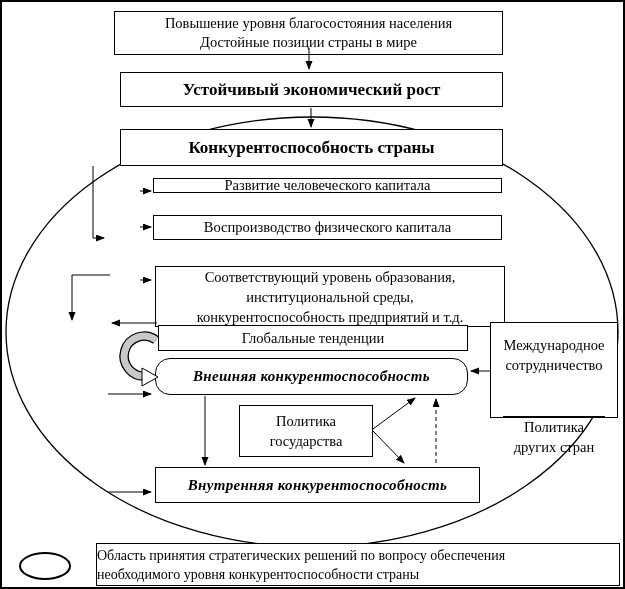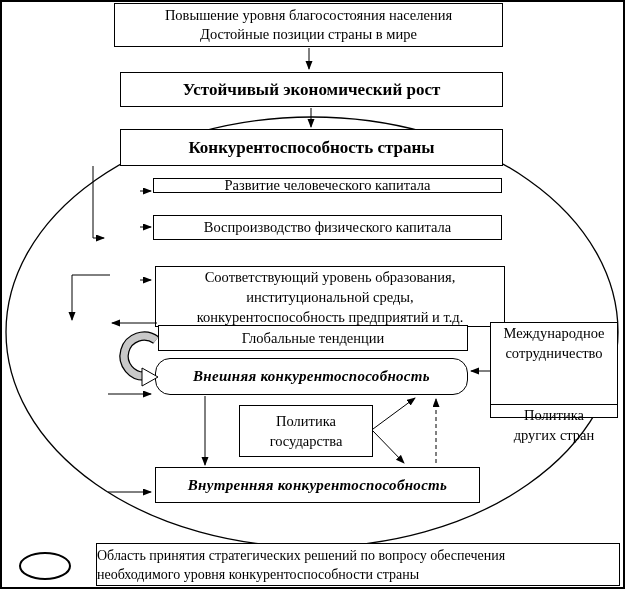--- a/index.html
+++ b/index.html
@@ -11,35 +11,35 @@
   svg.layer{pointer-events:none;}
   .frame{position:absolute;left:0;top:0;right:0;bottom:0;border:2px solid #000;pointer-events:none;z-index:40;}
   .box{
     position:absolute;background:#fff;border:1px solid #000;box-sizing:border-box;
     display:flex;flex-direction:column;align-items:center;justify-content:center;
     text-align:center;font-size:14.5px;line-height:19px;z-index:20;
   }
   .box .ln{display:block;white-space:nowrap;}
   .bold{font-weight:bold;font-size:17px;}
   .boldital{font-weight:bold;font-style:italic;font-size:15px;letter-spacing:.3px;}
-  .cellbox{padding:0;justify-content:stretch;gap:41px;}
+  .cellbox{padding:12px;justify-content:stretch;gap:41px;}
   .cell{flex:1;display:flex;flex-direction:column;align-items:center;justify-content:center;width:100%;}
   .cell + .cell{border-top:1px solid #000;}
   .legendbox{align-items:flex-start;text-align:left;}
 </style>
 </head>
 <body>
 
 <div class="stage">
 
   <svg class="layer" viewBox="0 0 625 589" style="z-index:10">
     <ellipse cx="312" cy="332" rx="306" ry="215" fill="#ffffff" stroke="#000000" stroke-width="1.3"></ellipse>
   </svg>
 
-  <div class="box" style="left:114px;top:3px;width:389px;height:44px;">
+  <div class="box" style="left:114px;top:11px;width:389px;height:44px;">
     <span class="ln">Повышение уровня благосостояния населения</span>
     <span class="ln">Достойные позиции страны в мире</span>
   </div>
 
   <div class="box bold" style="left:120px;top:72px;width:383px;height:35px;">
     <span class="ln">Устойчивый экономический рост</span>
   </div>
 
   <div class="box bold" style="left:120px;top:129px;width:383px;height:37px;">
     <span class="ln">Конкурентоспособность страны</span>

